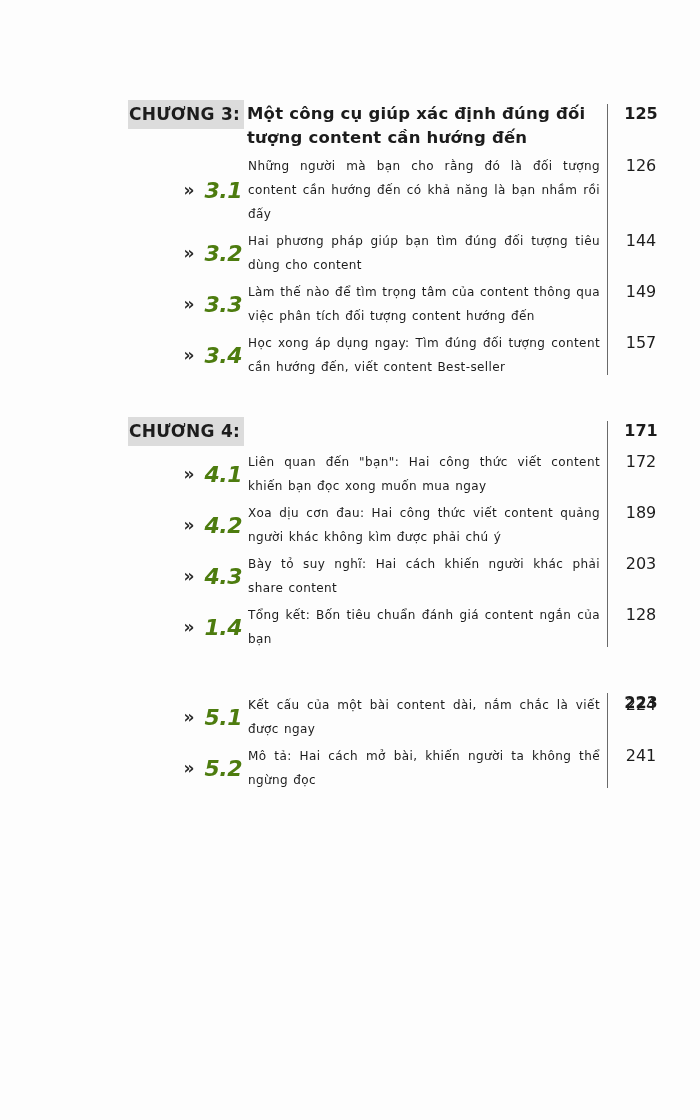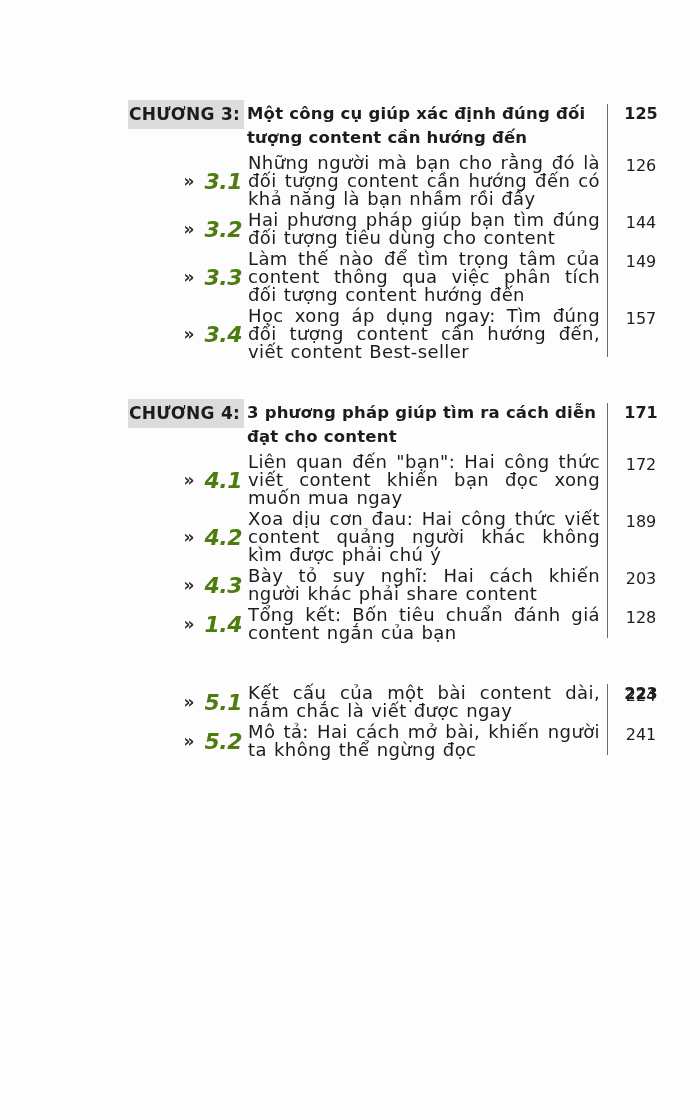--- a/index.html
+++ b/index.html
@@ -98,22 +98,22 @@
       font-weight: bold;
       font-style: italic;
       font-size: 22px;
       letter-spacing: -0.5px;
       color: #4d7c0f;
       min-width: 34px;
     }
     .section-title {
       width: 352px;
       flex: none;
-      font-size: 18px;
-      line-height: 18px;
+      font-size: 12px;
+      line-height: 24px;
       text-align: justify;
       letter-spacing: 0.4px;
       word-spacing: 1px;
     }
     .section .page {
       top: 0;
     }
   </style>
 </head>
 <body>
@@ -158,21 +158,20 @@
       </div>
       <span class="section-title">Học xong áp dụng ngay: Tìm đúng đối tượng content cần hướng đến, viết content Best-seller</span>
       <span class="page">157</span>
     </div>
   </div>
 
   <div class="chapter">
     <div class="divider"></div>
     <div class="chapter-head">
       <span class="chapter-label">CHƯƠNG 4:</span>
-      <span class="chapter-title">3 phương pháp giúp tìm ra cách diễn đạt cho content</span>
       <span class="page">171</span>
     </div>
     <div class="section" style="margin-top:4px">
       <div class="section-num">
         <span class="arrow">»</span>
         <span class="num">4.1</span>
       </div>
       <span class="section-title">Liên quan đến "bạn": Hai công thức viết content khiến bạn đọc xong muốn mua ngay</span>
       <span class="page">172</span>
     </div>

